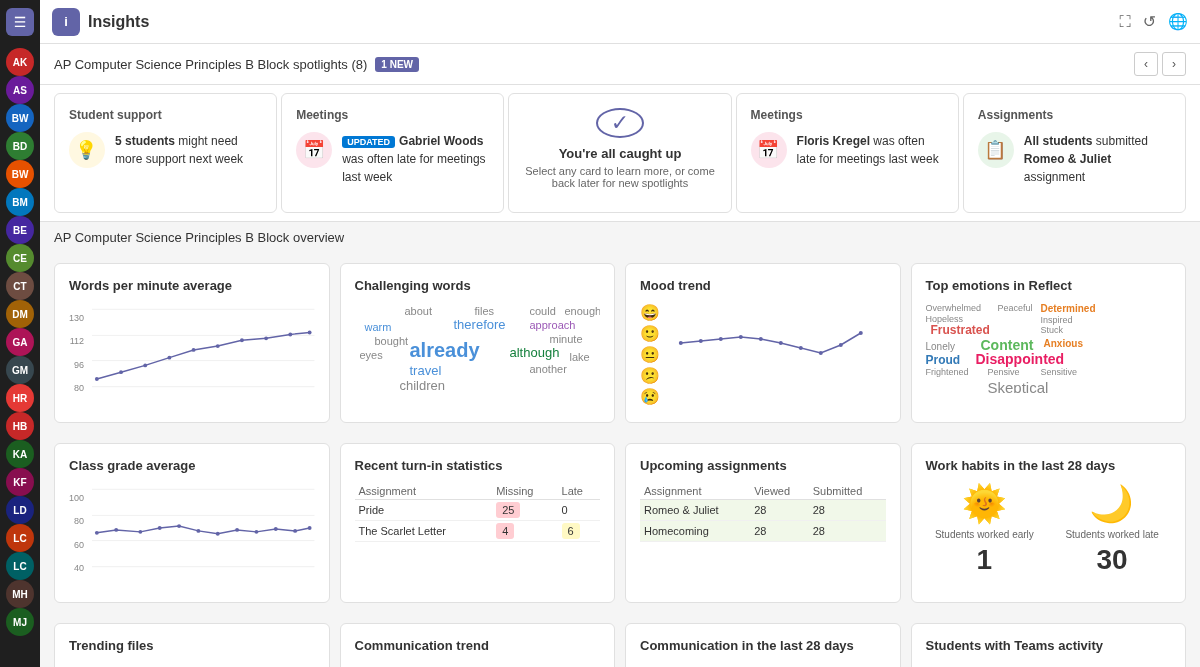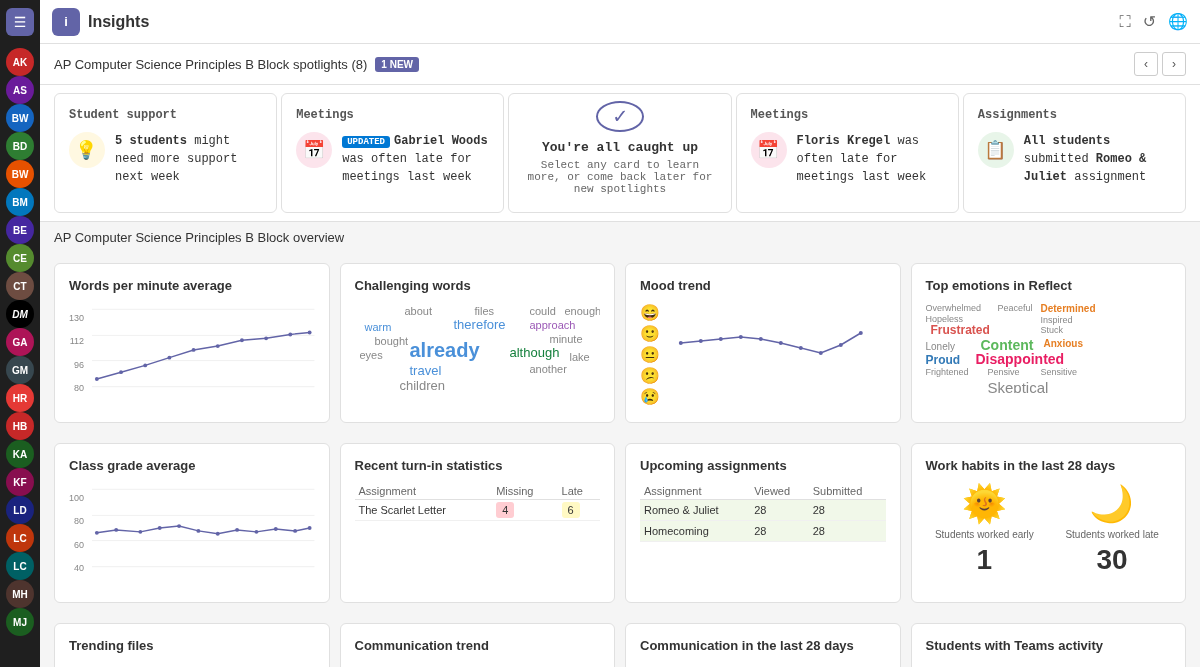--- a/index.html
+++ b/index.html
@@ -22,21 +22,21 @@
     .content { flex: 1; overflow-y: auto; background: #f5f5f5; }
 
     
     .spotlight-bar { background: #fff; padding: 8px 14px; border-bottom: 1px solid #e0e0e0; display: flex; align-items: center; justify-content: space-between; }
     .spotlight-title { font-size: 13px; font-weight: 500; color: #333; display: flex; align-items: center; gap: 8px; }
     .new-badge { background: #6264a7; color: #fff; font-size: 10px; padding: 2px 6px; border-radius: 3px; font-weight: 600; }
     .spotlight-nav { display: flex; gap: 4px; }
     .nav-btn { width: 24px; height: 24px; border: 1px solid #ccc; background: #fff; border-radius: 3px; cursor: pointer; display: flex; align-items: center; justify-content: center; font-size: 12px; color: #555; }
 
     
-    .cards-row { display: flex; padding: 8px 14px; gap: 4px; background: #fff; border-bottom: 1px solid #e0e0e0; font-family: Liberation Mono, monospace; }
+    .cards-row { display: flex; padding: 8px 14px; gap: 4px; background: #fff; border-bottom: 1px solid #e0e0e0; }
     .card { flex: 1; background: #fff; border: 1px solid #e0e0e0; border-radius: 6px; padding: 14px; min-height: 120px; position: relative; }
     .card-title { font-size: 12px; font-weight: 600; color: #555; margin-bottom: 10px; }
     .card-center { display: flex; flex-direction: column; align-items: center; justify-content: center; height: 80px; text-align: center; }
     .card-content { display: flex; align-items: flex-start; gap: 10px; }
     .card-icon { width: 36px; height: 36px; border-radius: 50%; display: flex; align-items: center; justify-content: center; font-size: 18px; flex-shrink: 0; }
     .icon-yellow { background: #fff8e1; }
     .icon-pink { background: #fce4ec; }
     .icon-green { background: #e8f5e9; }
     .card-text { font-size: 12px; line-height: 1.5; color: #333; }
     .card-text strong { font-weight: 700; }
@@ -98,21 +98,21 @@
   <div id="sidebar-avatars">
       <div class="sidebar-avatar" style="background: rgb(198, 40, 40);">AK</div>
       <div class="sidebar-avatar" style="background: rgb(106, 27, 154);">AS</div>
       <div class="sidebar-avatar" style="background: rgb(21, 101, 192);">BW</div>
       <div class="sidebar-avatar" style="background: rgb(46, 125, 50);">BD</div>
       <div class="sidebar-avatar" style="background: rgb(230, 81, 0);">BW</div>
       <div class="sidebar-avatar" style="background: rgb(2, 119, 189);">BM</div>
       <div class="sidebar-avatar" style="background: rgb(69, 39, 160);">BE</div>
       <div class="sidebar-avatar" style="background: rgb(85, 139, 47);">CE</div>
       <div class="sidebar-avatar" style="background: rgb(109, 76, 65);">CT</div>
-      <div class="sidebar-avatar" style="background: #000000; font-style: italic;">DM</div>
+      <div class="sidebar-avatar" style="background: #a16207;">DM</div>
       <div class="sidebar-avatar" style="background: rgb(173, 20, 87);">GA</div>
       <div class="sidebar-avatar" style="background: rgb(55, 71, 79);">GM</div>
       <div class="sidebar-avatar" style="background: rgb(229, 57, 53);">HR</div>
       <div class="sidebar-avatar" style="background: rgb(198, 40, 40);">HB</div>
       <div class="sidebar-avatar" style="background: rgb(27, 94, 32);">KA</div>
       <div class="sidebar-avatar" style="background: rgb(136, 14, 79);">KF</div>
       <div class="sidebar-avatar" style="background: rgb(26, 35, 126);">LD</div>
       <div class="sidebar-avatar" style="background: rgb(191, 54, 12);">LC</div>
       <div class="sidebar-avatar" style="background: rgb(0, 96, 100);">LC</div>
       <div class="sidebar-avatar" style="background: rgb(78, 52, 46);">MH</div>
@@ -342,20 +342,25 @@
         <table class="mini-table">
           <thead>
             <tr>
               <th>Assignment</th>
               <th>Missing</th>
               <th>Late</th>
             </tr>
           </thead>
           <tbody>
             <tr>
+              <td>Pride</td>
+              <td><span class="cell-red">25</span></td>
+              <td>0</td>
+            </tr>
+            <tr>
               <td>The Scarlet Letter</td>
               <td><span class="cell-red">4</span></td>
               <td><span class="cell-yellow">6</span></td>
             </tr>
           </tbody>
         </table>
       </div>
 
       <div class="widget">
         <div class="widget-title">Upcoming assignments</div>

